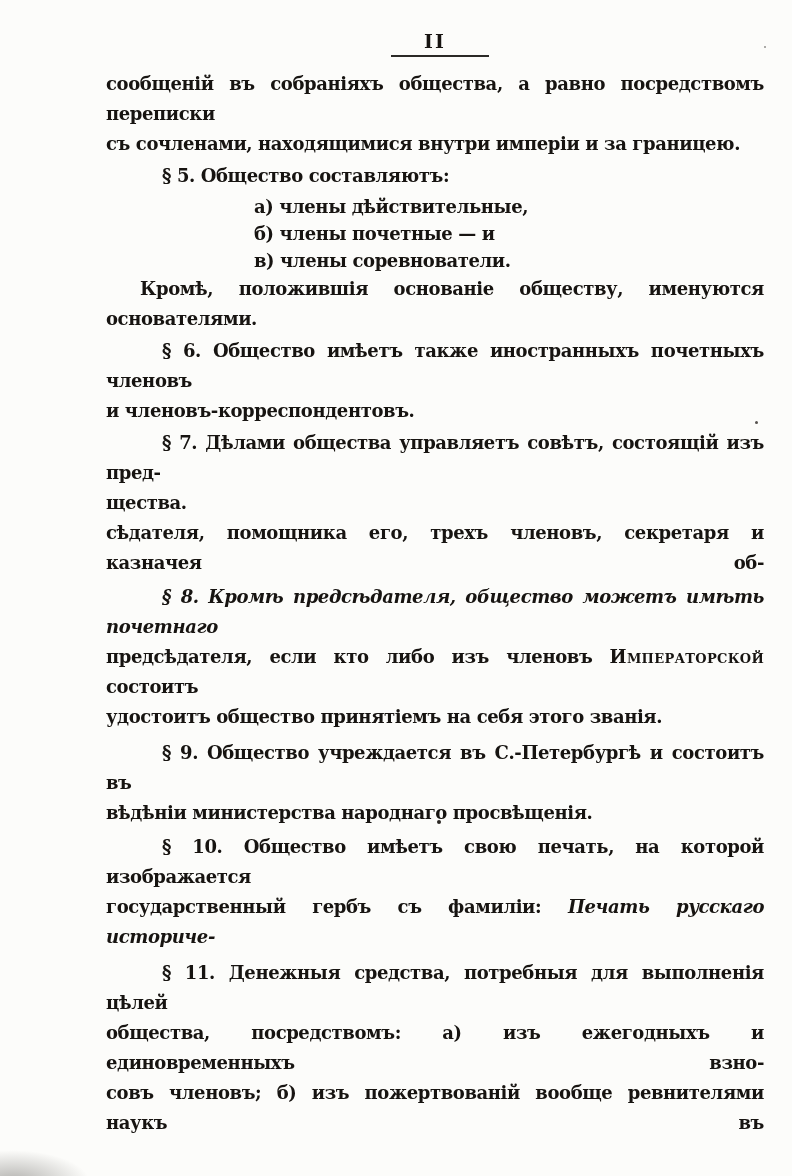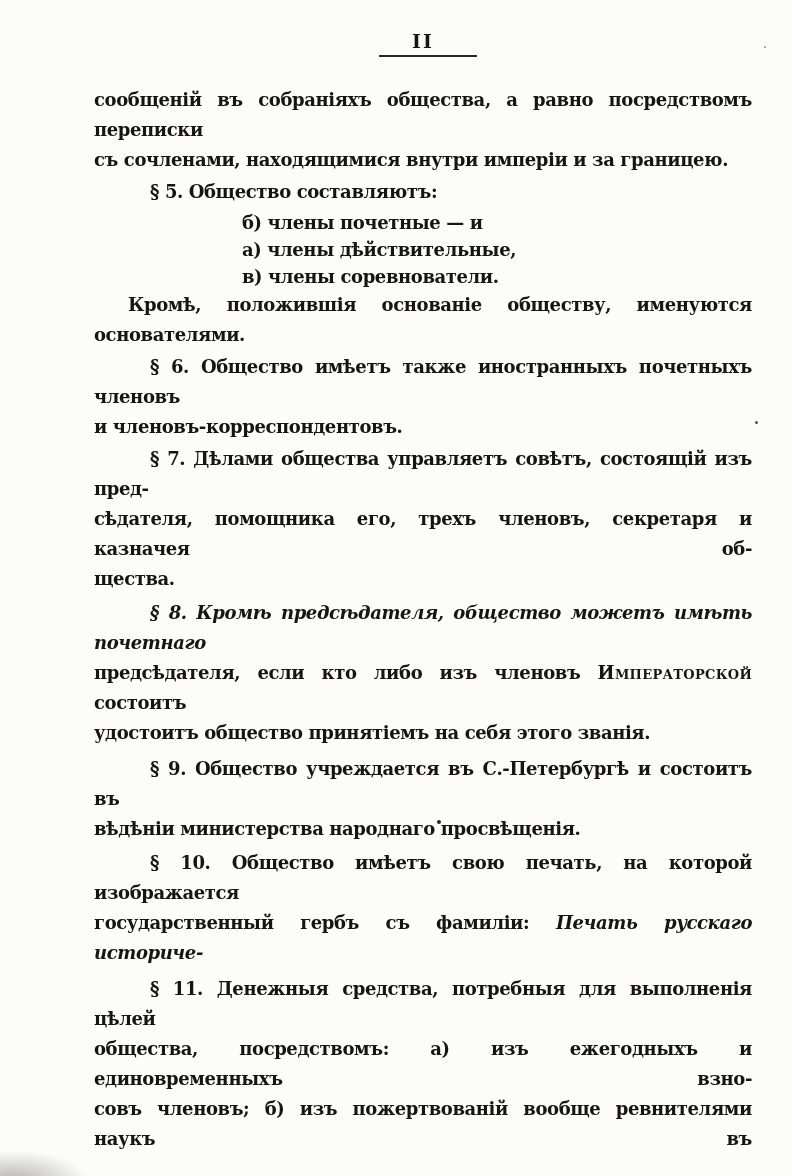--- a/index.html
+++ b/index.html
@@ -7,33 +7,33 @@
     position: relative;
     width: 792px; height: 1176px;
     background: #fcfcfa;
     font-family: "DejaVu Serif", "Liberation Serif", serif;
     color: #171411;
     overflow: hidden;
     box-sizing: border-box;
   }
   .content {
     position: absolute;
-    left: 94px; top: 30px; width: 658px;
+    left: 106px; top: 30px; width: 658px;
   }
   .pagehead { text-align: center; }
   .pagehead .num {
     font-size: 19px; font-weight: 700; letter-spacing: 2px;
     display: inline-block;
   }
   .pagehead .rule {
     width: 98px; height: 2px; background: #2b2926;
     margin: 3px auto 0 auto; transform: translateX(5px);
     box-shadow: 40px 1px 0 -1px rgba(43,41,38,.45), -40px 1px 0 -1px rgba(43,41,38,.35);
   }
-  .page-body { margin-top: 28px; }
+  .page-body { margin-top: 12px; }
   .block { margin: 0; }
   .line {
     font-size: 18px; font-weight: 700; line-height: 30px;
     letter-spacing: -0.4px;
     text-align: justify; text-align-last: left;
   }
   .line.just { text-align-last: justify; }
   .list .line { padding-left: 148px; line-height: 27px; text-align: left; text-align-last: left; }
   .it { font-style: italic; }
   .sc { font-variant: small-caps; letter-spacing: 0.3px; }
@@ -57,35 +57,35 @@
     </div>
     <div class="page-body">
         <div class="block para" style="margin-top: 0px;">
           <div class="line just"><span>сообщеній въ собраніяхъ общества, а равно посредствомъ переписки</span></div>
           <div class="line"><span>съ сочленами, находящимися внутри имперіи и за границею.</span></div>
         </div>
         <div class="block para" style="margin-top: 2px;">
           <div class="line" style="text-indent: 56px;"><span>§ 5. Общество составляютъ:</span></div>
         </div>
         <div class="block list" style="margin-top: 2px;">
+          <div class="line"><span>а) члены дѣйствительные,</span></div>
           <div class="line"><span>б) члены почетные — и</span></div>
-          <div class="line"><span>а) члены дѣйствительные,</span></div>
           <div class="line"><span>в) члены соревнователи.</span></div>
         </div>
         <div class="block para" style="margin-top: 0px;">
           <div class="line just" style="text-indent: 34px;"><span>Кромѣ, положившія основаніе обществу, именуются основателями.</span></div>
         </div>
         <div class="block para" style="margin-top: 2px;">
           <div class="line just" style="text-indent: 56px;"><span>§ 6. Общество имѣетъ также иностранныхъ почетныхъ членовъ</span></div>
           <div class="line"><span>и членовъ-корреспондентовъ.</span></div>
         </div>
         <div class="block para" style="margin-top: 2px;">
           <div class="line just" style="text-indent: 56px;"><span>§ 7. Дѣлами общества управляетъ совѣтъ, состоящій изъ пред-</span></div>
+          <div class="line"><span>щества.</span></div>
           <div class="line just"><span>сѣдателя, помощника его, трехъ членовъ, секретаря и казначея об-</span></div>
-          <div class="line"><span>щества.</span></div>
         </div>
         <div class="block para" style="margin-top: 4px;">
           <div class="line just" style="text-indent: 56px; font-style: italic;"><span>§ 8. Кромѣ предсѣдателя, общество можетъ имѣть почетнаго</span></div>
           <div class="line just"><span>предсѣдателя, если кто либо изъ членовъ </span><span class="sc">Императорской</span><span> состоитъ</span></div>
           <div class="line"><span>удостоитъ общество принятіемъ на себя этого званія.</span></div>
         </div>
         <div class="block para" style="margin-top: 6px;">
           <div class="line just" style="text-indent: 56px;"><span>§ 9. Общество учреждается въ С.-Петербургѣ и состоитъ въ</span></div>
           <div class="line"><span>вѣдѣніи министерства народнаго просвѣщенія.</span></div>
         </div>

